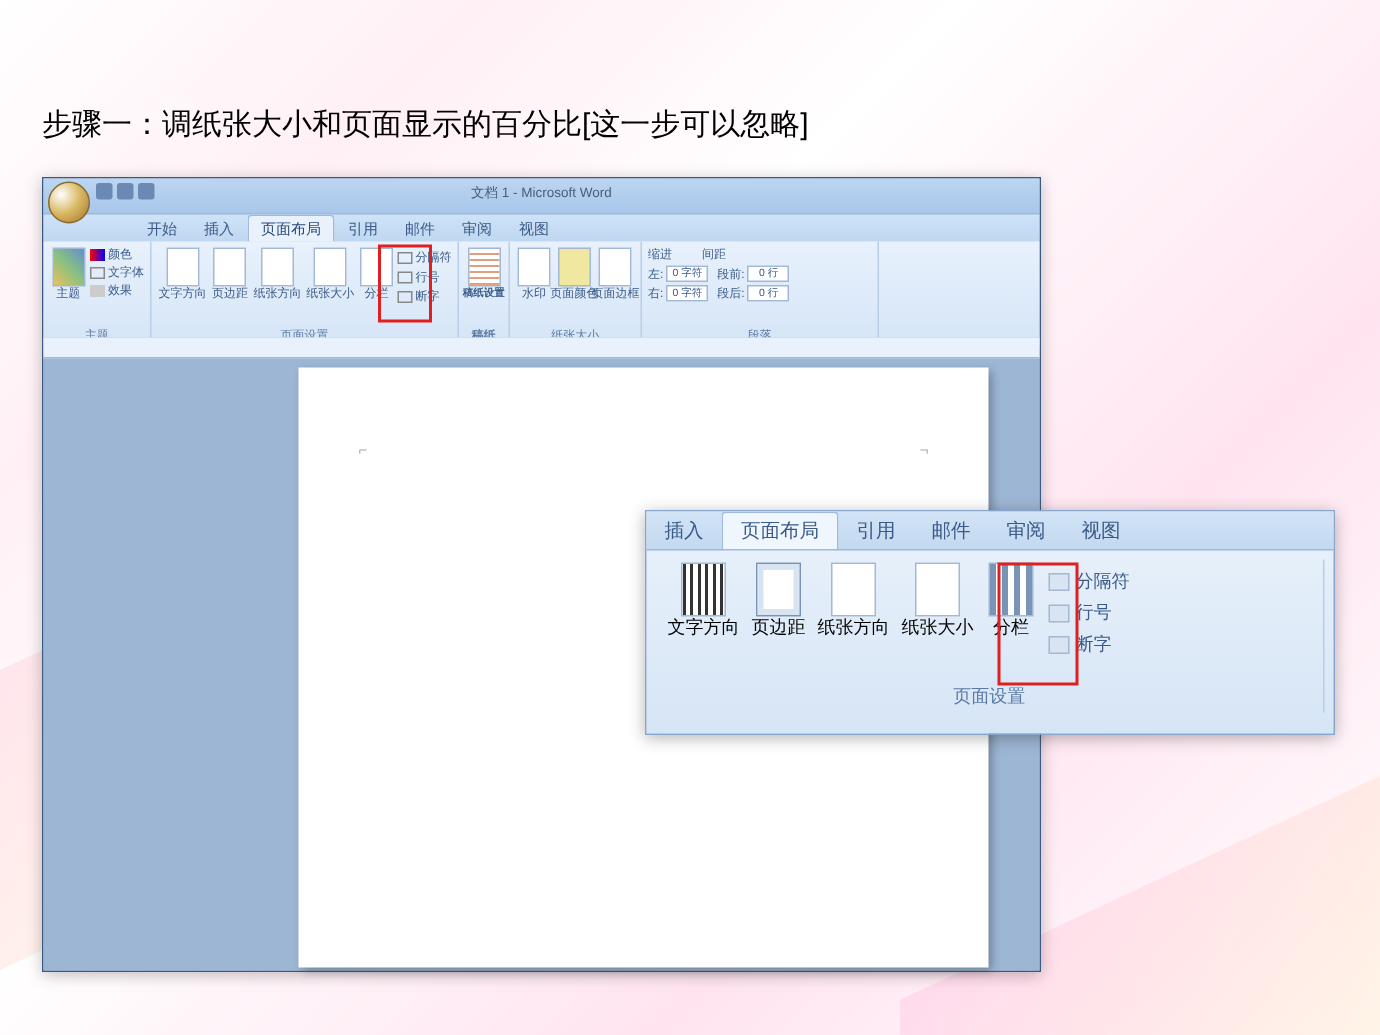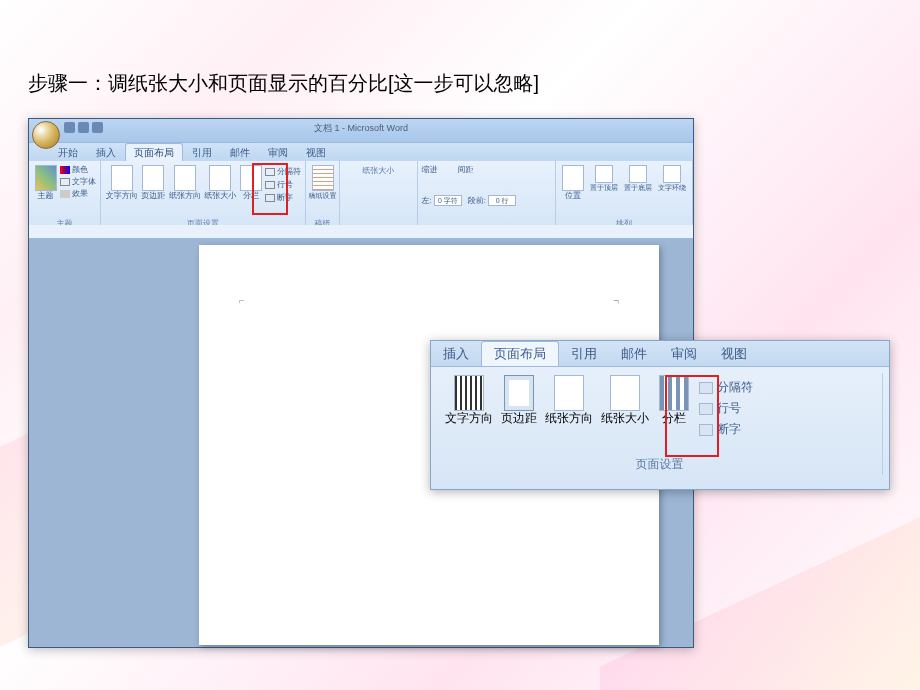--- a/index.html
+++ b/index.html
@@ -63,21 +63,21 @@
     left: 35px;
     top: 3px;
     display: flex;
     gap: 3px;
   }
   .qat span { width: 11px; height: 11px; background: #6a8ab5; border-radius: 2px; display:block;}
   .tabstrip {
     height: 18px;
     background: linear-gradient(#cfe2f8, #bfd7f0);
     display: flex;
-    padding-left: 20px;
+    padding-left: 60px;
     font-size: 10px;
     color: #3a5a88;
     align-items: flex-end;
   }
   .tabstrip .tab {
     padding: 2px 8px 1px 8px;
     border: 1px solid transparent;
     border-bottom: none;
     cursor: default;
   }
@@ -309,36 +309,50 @@
           <div class="small-control">
               <span style="width:10px;height:8px;border:1px solid #888;display:block;"></span>
               <span>断字</span>
             </div>
         </div>
       </div>
       <div class="grouplabel">页面设置</div>
       <div class="highlight-box hl-main"></div>
     </div>
 
-    <div class="rgroup" style="width:34px;">
+    <div class="rgroup" style="width:34px;font-weight:bold;">
       <div class="row">
           <div class="rbtn">
             <div class="ricon big" style="background:repeating-linear-gradient(#fff,#fff 3px,#e0a080 3px,#e0a080 4px);"></div>
             <div class="rlabel" style="font-size:7px;">稿纸设置</div>
           </div>
         </div>
       <div class="grouplabel">稿纸</div>
     </div>
 
     <div class="rgroup" style="width:88px;">
+      <div class="row">
+        <div class="rbtn">
+            <div class="ricon big"></div>
+            <div class="rlabel">水印</div>
+          </div>
+        <div class="rbtn">
+            <div class="ricon big" style="background:#f0e8a0;"></div>
+            <div class="rlabel">页面颜色</div>
+          </div>
+        <div class="rbtn">
+            <div class="ricon big"></div>
+            <div class="rlabel">页面边框</div>
+          </div>
+      </div>
       <div class="grouplabel">纸张大小</div>
     </div>
 
     <div class="rgroup" style="width:158px;">
-      <div class="row" style="flex-direction:column;gap:20px;">
+      <div class="row" style="flex-direction:column;gap:2px;">
         <div style="display:flex;gap:20px;">
           <span>缩进</span>
           <span>间距</span>
         </div>
         <div style="display:flex;gap:6px;">
           <div class="small-control">
               <span>左:</span>
               <div class="sc-box">0 字符</div>
             </div>
           <div class="small-control">
@@ -353,41 +367,20 @@
             </div>
           <div class="small-control">
               <span>段后:</span>
               <div class="sc-box">0 行</div>
             </div>
         </div>
       </div>
       <div class="grouplabel">段落</div>
     </div>
 
-    <div class="rgroup" style="flex:1;">
-      <div class="row">
-        <div class="rbtn">
-            <div class="ricon big"></div>
-            <div class="rlabel">位置</div>
-          </div>
-        <div class="rbtn">
-            <div class="ricon"></div>
-            <div class="rlabel" style="font-size:7px;">置于顶层</div>
-          </div>
-        <div class="rbtn">
-            <div class="ricon"></div>
-            <div class="rlabel" style="font-size:7px;">置于底层</div>
-          </div>
-        <div class="rbtn">
-            <div class="ricon"></div>
-            <div class="rlabel" style="font-size:7px;">文字环绕</div>
-          </div>
-      </div>
-      <div class="grouplabel">排列</div>
-    </div>
   </div>
   <div class="doc-area">
     <div class="ruler"></div>
     <div class="page">
       <span class="cursor-mark" style="left:40px;top:50px;">⌐</span>
       <span class="cursor-mark" style="right:40px;top:50px;">¬</span>
     </div>
   </div>
 </div>
 

